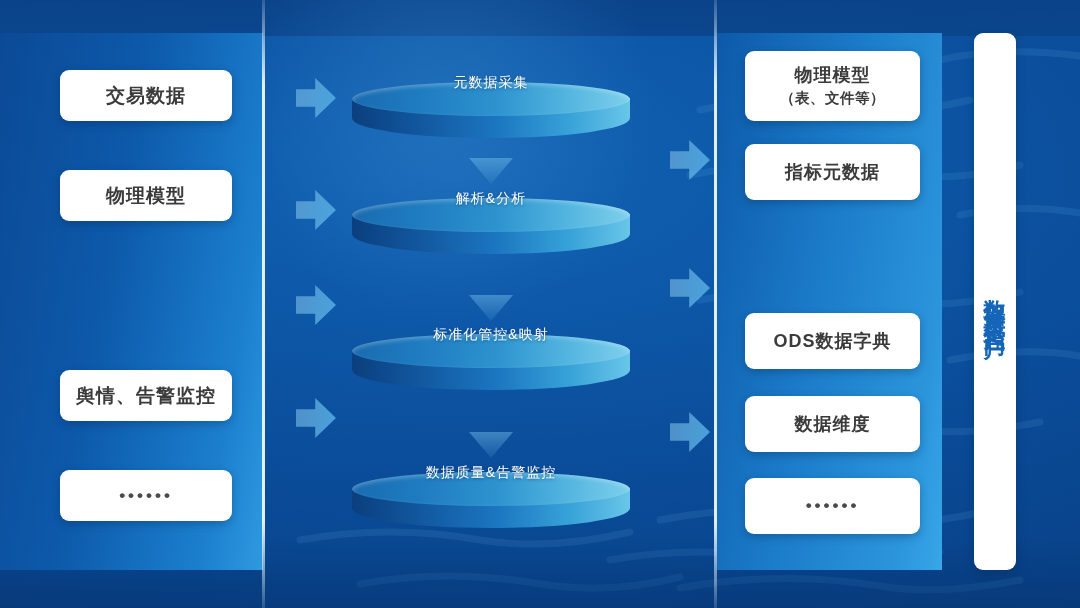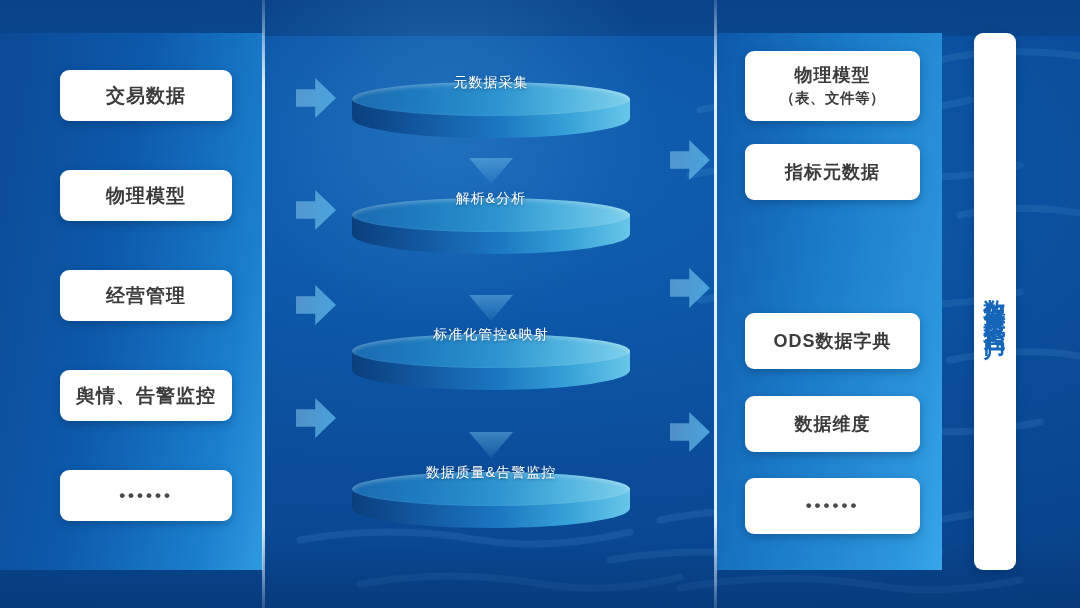--- a/index.html
+++ b/index.html
@@ -223,23 +223,20 @@
 
   <div class="sep s1"></div>
   <div class="sep s2"></div>
 
   <div class="card lcard nb" style="top:70px">
     <div class="t1">交易数据</div>
   </div>
   <div class="card lcard nb" style="top:170px">
     <div class="t1">物理模型</div>
   </div>
-  <div class="card lcard nb" style="top:270px">
-    <div class="t1">经营管理</div>
-  </div>
   <div class="card lcard nb" style="top:370px">
     <div class="t1">舆情、告警监控</div>
   </div>
   <div class="card lcard nb" style="top:470px">
     <div class="dots">••••••</div>
   </div>
 
   <div class="rarrow" style="left:296px; top:78px"></div>
   <div class="rarrow" style="left:296px; top:190px"></div>
   <div class="rarrow" style="left:296px; top:285px"></div>

